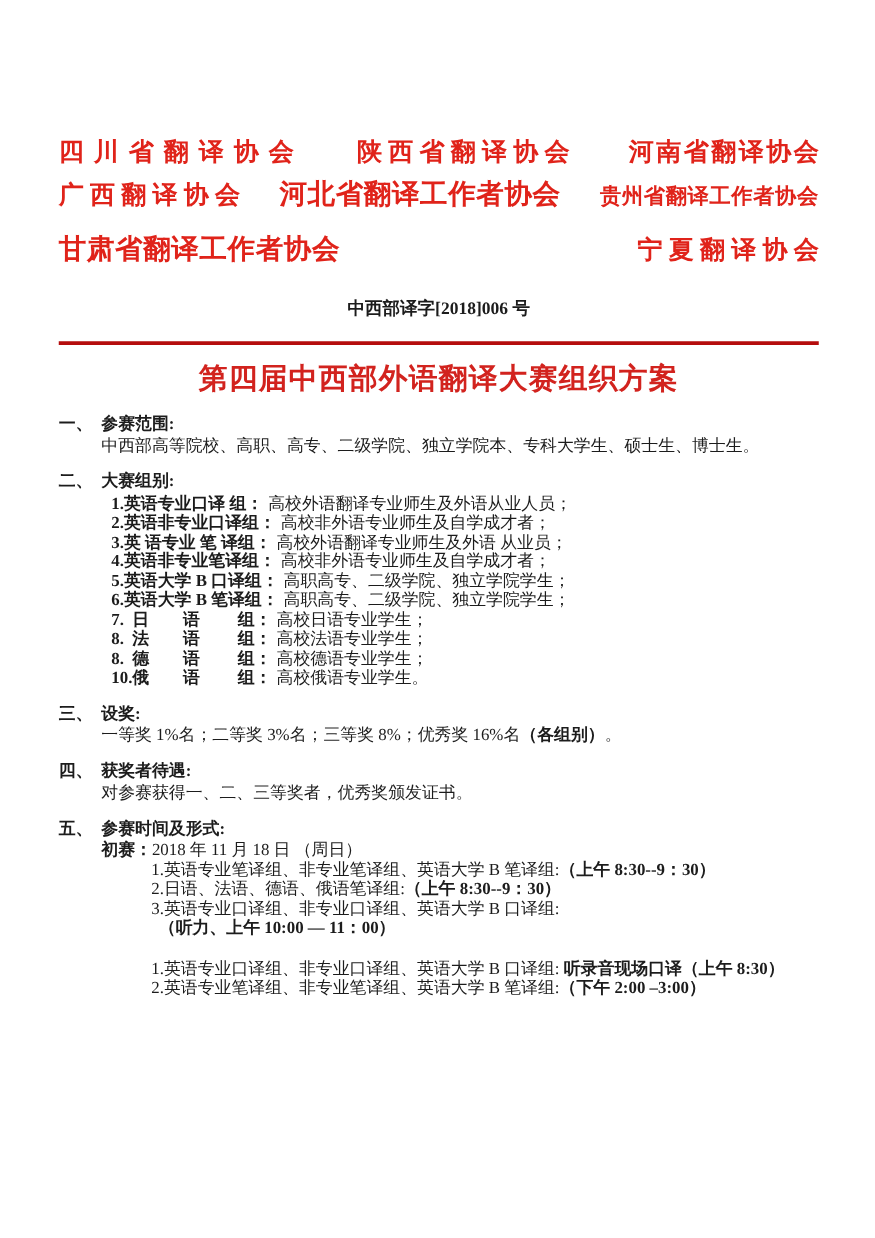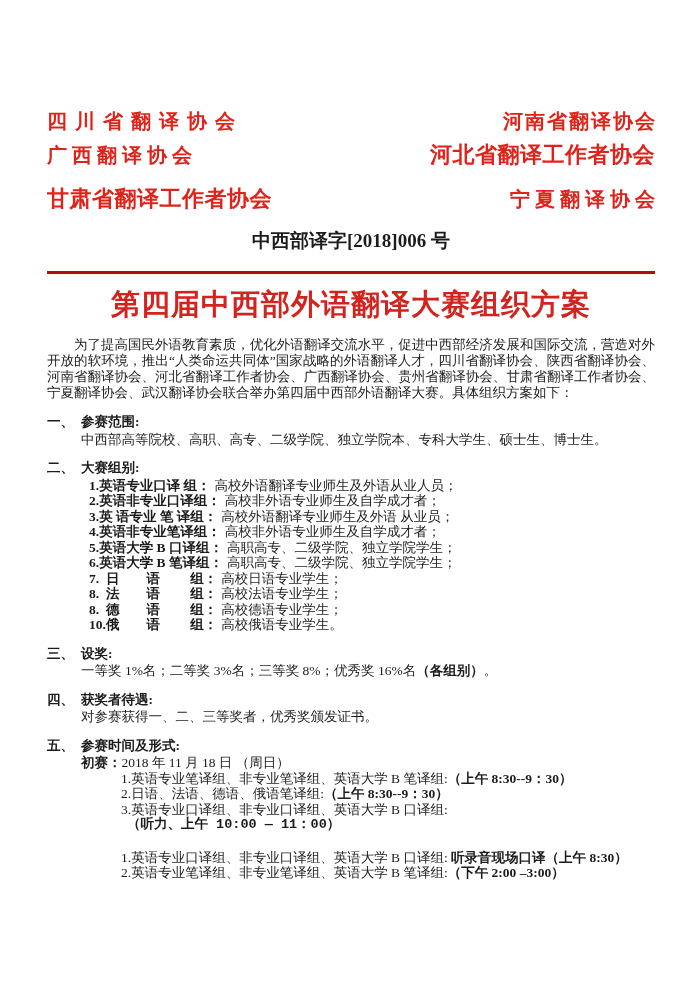--- a/index.html
+++ b/index.html
@@ -22,77 +22,78 @@
     color:var(--bright-red,#e0231a);
     font-weight:bold;font-size:20px;white-space:nowrap;
   }
   .ls8{letter-spacing:8px;margin-top:12px;}
   .ls5{letter-spacing:5px;}
   .ls2{letter-spacing:2px;margin-right:-2px;}
   .tight{letter-spacing:0.5px;font-size:22px;}
   .tight-end{letter-spacing:0.5px;font-size:17px;margin-right:0;}
   
   .doc-number{
-    text-align:center;font-size:19px;font-weight:bold;
-    margin-top:18px;color:#1c1c1c;
+    text-align:center;font-size:14px;font-weight:bold;
+    margin-top:28px;color:#1c1c1c;
   }
   .rule{
     height:3px;background:var(--dark-red,#b50d0d);
     margin-top:17px;border:none;
   }
   .doc-title{
     text-align:center;color:var(--title-red,#d2231e);
-    font-weight:bold;font-size:29px;margin-top:11px;
+    font-weight:bold;font-size:23px;margin-top:11px;
     letter-spacing:1px;
   }
   
   .intro{
     margin-top:12px;font-size:13.5px;line-height:16px;
     text-indent:2em;text-align:justify;
   }
   .section{margin-top:13px;font-size:13.5px;line-height:15.5px;}
   .sec-head{display:flex;font-weight:bold;}
   .sec-num{width:34px;flex:none;}
   .sec-body{padding-left:34px;margin-top:2px;}
   .group-item{display:flex;padding-left:8px;}
   .group-label{font-weight:bold;white-space:pre;}
   .group-desc{padding-left:4px;}
   .b{font-weight:bold;}
   .red{color:var(--bright-red,#e0231a);}
   .time-block{margin-top:2px;}
   .time-head .phase{font-weight:bold;}
   .time-items{padding-left:40px;}
-  .listening{padding-left:6px;font-weight:bold;font-family:Liberation Mono, monospace;}
+  .listening{padding-left:6px;font-weight:bold;}
   .final-block{margin-top:17px;}
 </style>
 </head>
 <body>
 
 <div class="page">
 
   <div class="assoc-row">
     <span class="assoc ls8">四川省翻译协会</span>
+    <span class="assoc ls5">陕西省翻译协会</span>
     <span class="assoc ls2">河南省翻译协会</span>
   </div>
   <div class="assoc-row">
     <span class="assoc">广 西 翻 译 协 会</span>
     <span class="assoc tight">河北省翻译工作者协会</span>
+    <span class="assoc tight-end">贵州省翻译工作者协会</span>
   </div>
   <div class="assoc-row">
     <span class="assoc tight">甘肃省翻译工作者协会</span>
     <span class="assoc">宁 夏 翻 译 协 会</span>
   </div>
 
   <div class="doc-number">中西部译字[2018]006 号</div>
 
   <div class="rule"></div>
 
   <div class="doc-title">第四届中西部外语翻译大赛组织方案</div>
 
-  <div class="intro">为了提高国民外语教育素质，优化外语翻译交流水平，促进中西部经济发展和国际交流，营造对外开放的软环境，推出“人类命运共同体”国家战略的外语翻译人才，四川省翻译协会、陕西省翻译协会、河南省翻译协会、河北省翻译工作者协会、广西翻译协会、贵州省翻译协会、甘肃省翻译工作者协会、宁夏翻译协会、武汉翻译协会联合举办第四届中西部外语翻译大赛。具体组织方案如下：</div>
 
   <div class="section">
     <div class="sec-head">
       <span class="sec-num">一、</span>
       <span>参赛范围:</span>
     </div>
     <div class="sec-body">中西部高等院校、高职、高专、二级学院、独立学院本、专科大学生、硕士生、博士生。</div>
   </div>
 
   <div class="section">

